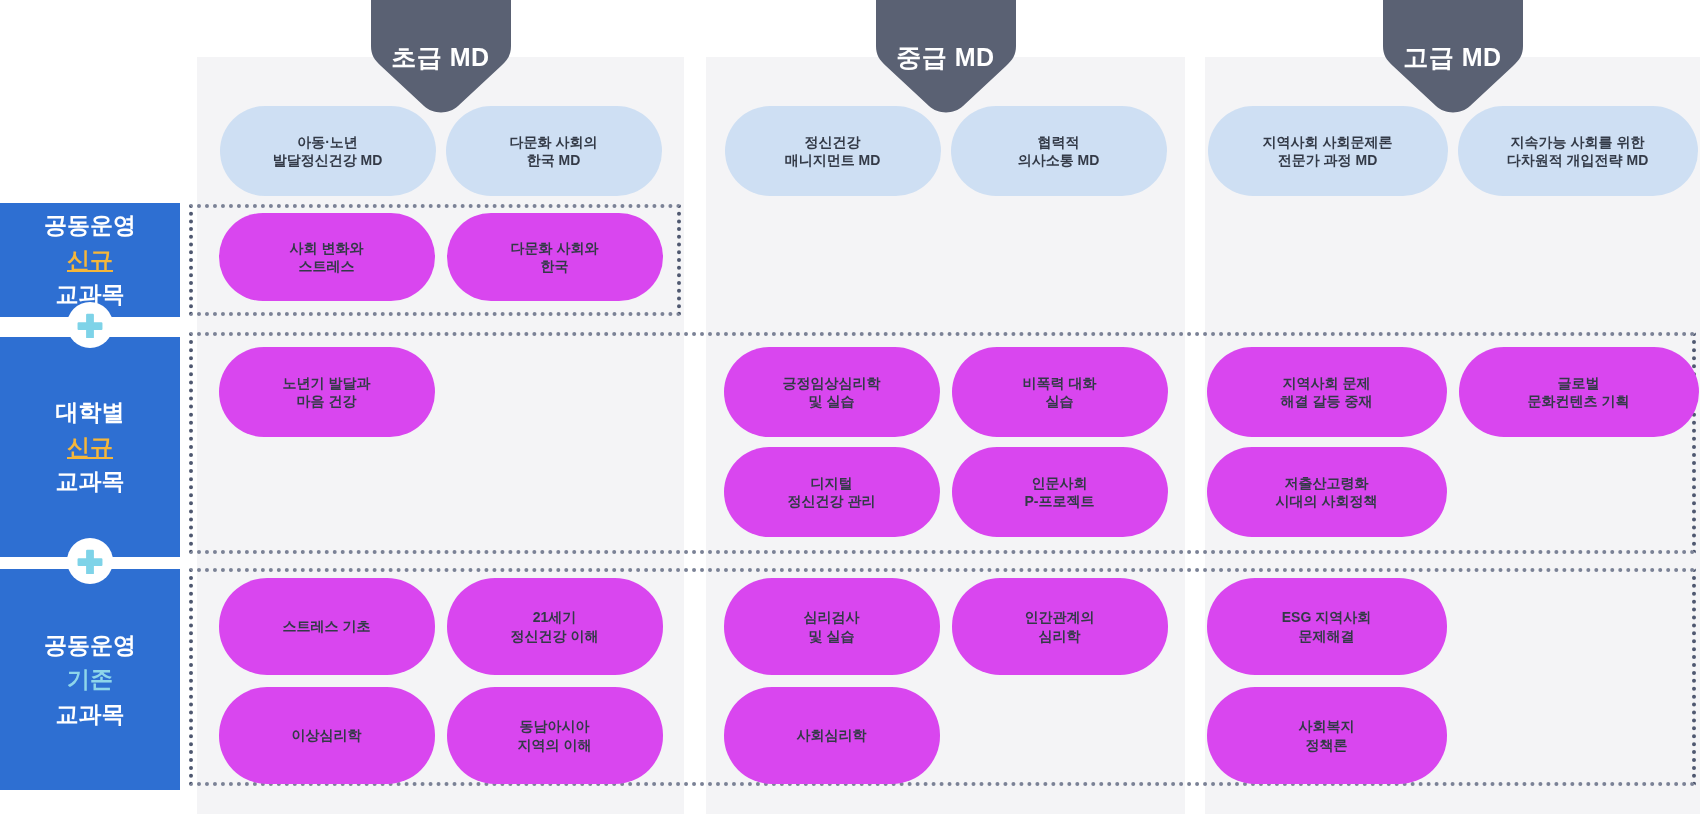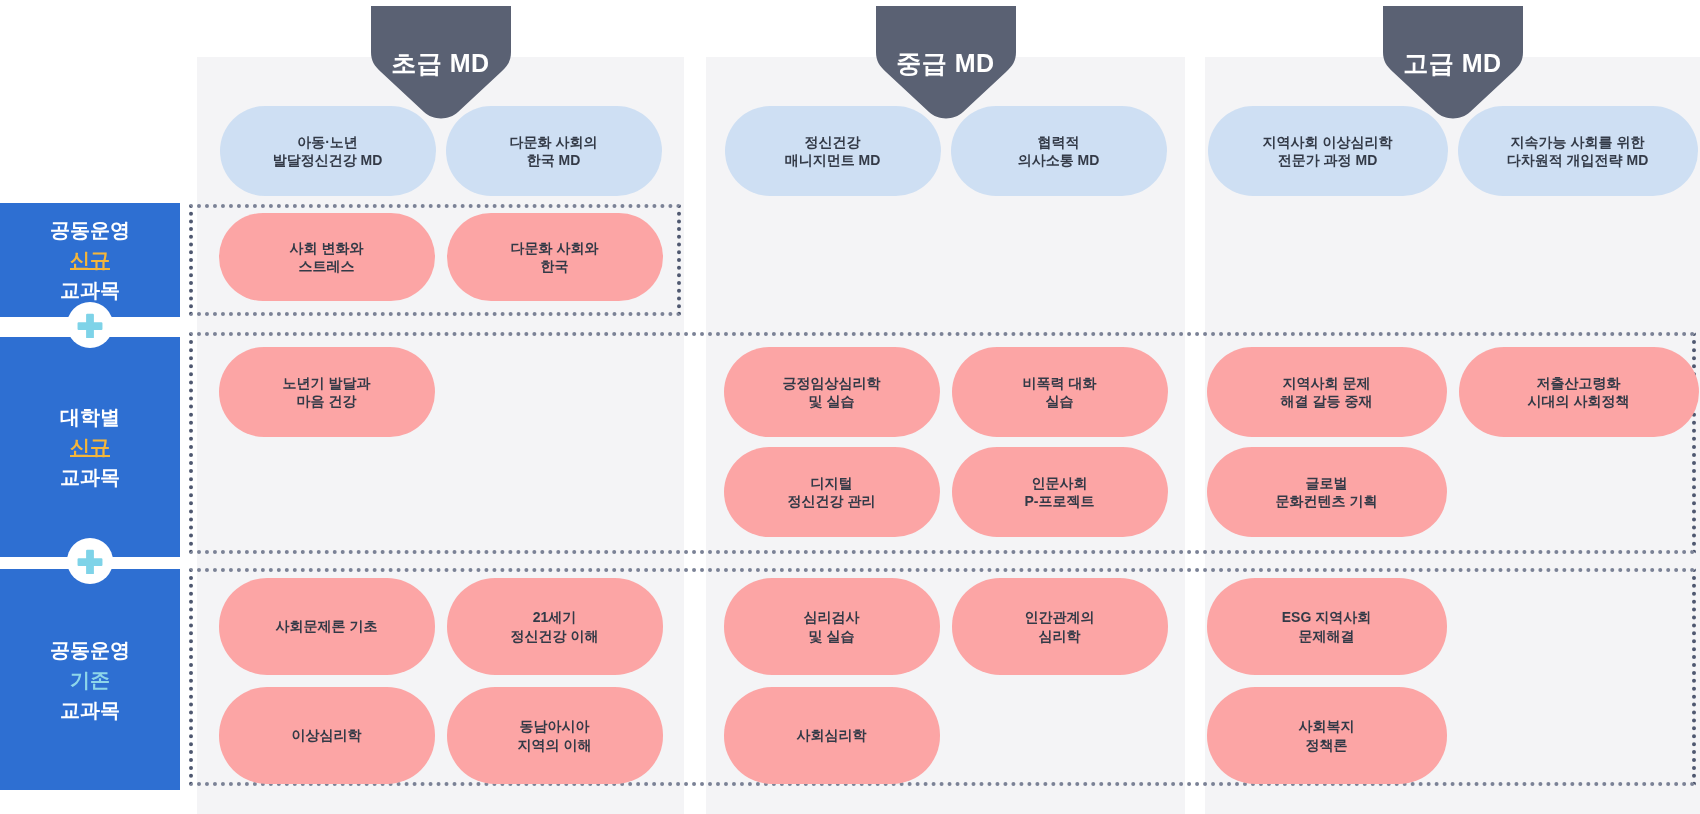--- a/index.html
+++ b/index.html
@@ -7,34 +7,34 @@
     position:relative; width:1700px; height:814px; background:#ffffff;
     font-family:"Liberation Sans","DejaVu Sans",sans-serif; overflow:hidden;
   }
   
   .col { position:absolute; top:0; height:814px; }
   .col1 { left:197px; width:487px; }
   .col2 { left:706px; width:479px; }
   .col3 { left:1205px; width:495px; }
   .panel { position:absolute; top:57px; left:0; right:0; bottom:0; background:#F4F4F6; z-index:0; }
   
-  .badge { position:absolute; top:6px; left:50%; transform:translateX(-50%); width:140px; height:118px; z-index:3; }
+  .badge { position:absolute; top:0; left:50%; transform:translateX(-50%); width:140px; height:118px; z-index:3; }
   .badge svg { display:block; width:140px; height:118px; }
   .badge-label {
     position:absolute; top:41px; left:0; width:100%; text-align:center;
     color:#ffffff; font-size:25px; font-weight:bold; letter-spacing:0.5px;
   }
   
   .pill {
     display:flex; align-items:center; justify-content:center; text-align:center;
     white-space:pre-line; font-weight:bold; color:#333A47; font-size:14px;
     line-height:1.32; border-radius:48px; z-index:2;
   }
   .md-pill  { background:#CEDFF3; }
-  .course   { background:#fca5a5; }
+  .course   { background:#d946ef; }
   .md-row {
     position:absolute; top:106px; left:0; width:100%;
     display:flex; justify-content:center; gap:10px; z-index:2;
   }
   .md-row .pill { height:90px; width:216px; }
   .col3 .md-row .pill { width:240px; }
   .courses {
     position:absolute; left:0; width:100%; display:grid; justify-content:center; z-index:2;
   }
   .col1 .courses, .col2 .courses { grid-template-columns:216px 216px; column-gap:12px; }
@@ -48,21 +48,21 @@
     position:absolute; box-sizing:border-box; z-index:1;
     border:4px dotted #7B8296; border-left-color:#4F5870; border-right-color:#4F5870;
   }
   .dot-r1 { left:189px; top:204px; width:492px;  height:112px; }
   .dot-r2 { left:189px; top:332px; width:1507px; height:222px; }
   .dot-r3 { left:189px; top:568px; width:1507px; height:218px; }
   
   .side-box {
     position:absolute; left:0; width:180px; background:#2E6FD2; color:#ffffff;
     display:flex; flex-direction:column; justify-content:center; align-items:center;
-    text-align:center; font-weight:bold; font-size:20px; line-height:1.5; z-index:1;
+    text-align:center; font-weight:bold; font-size:23px; line-height:1.5; z-index:1;
   }
   .sb1 { top:203px; height:114px; }
   .sb2 { top:337px; height:220px; }
   .sb3 { top:569px; height:221px; }
   .hl-new   { color:#F5B63A;text-decoration:underline; }
   .hl-exist { color:#8ED6EA; }
   .plus-circle {
     position:absolute; left:67px; width:46px; height:46px; border-radius:50%;
     background:#ffffff; z-index:2; display:flex; align-items:center; justify-content:center;
   }
@@ -97,21 +97,21 @@
       <div class="pill course">사회 변화와
 스트레스</div>
       <div class="pill course">다문화 사회와
 한국</div>
     </div>
     <div class="courses r2">
       <div class="pill course">노년기 발달과
 마음 건강</div>
     </div>
     <div class="courses r3">
-      <div class="pill course">사회문제론 기초</div>
+      <div class="pill course">스트레스 기초</div>
       <div class="pill course">21세기
 정신건강 이해</div>
       <div class="pill course">이상심리학</div>
       <div class="pill course">동남아시아
 지역의 이해</div>
     </div>
   </div>
 
   <div class="col col2">
     <div class="panel"></div>
@@ -148,32 +148,32 @@
 
   <div class="col col3">
     <div class="panel"></div>
     <div class="badge">
       <svg viewBox="0 0 140 118">
         <path d="M0,0 H140 V46 C140,55 136.5,60 130,66 L87,106 C78,114.5 62,114.5 53,106 L10,66 C3.5,60 0,55 0,46 Z" fill="#5A6173"></path>
       </svg>
       <div class="badge-label">고급 MD</div>
     </div>
     <div class="md-row">
-      <div class="pill md-pill">지역사회 이상심리학
+      <div class="pill md-pill">지역사회 사회문제론
 전문가 과정 MD</div>
       <div class="pill md-pill">지속가능 사회를 위한
 다차원적 개입전략 MD</div>
     </div>
     <div class="courses r2">
       <div class="pill course">지역사회 문제
 해결 갈등 중재</div>
+      <div class="pill course">글로벌
+문화컨텐츠 기획</div>
       <div class="pill course">저출산고령화
 시대의 사회정책</div>
-      <div class="pill course">글로벌
-문화컨텐츠 기획</div>
     </div>
     <div class="courses r3">
       <div class="pill course">ESG 지역사회
 문제해결</div>
       <div class="pill course spacer"></div>
       <div class="pill course">사회복지
 정책론</div>
     </div>
   </div>
 

